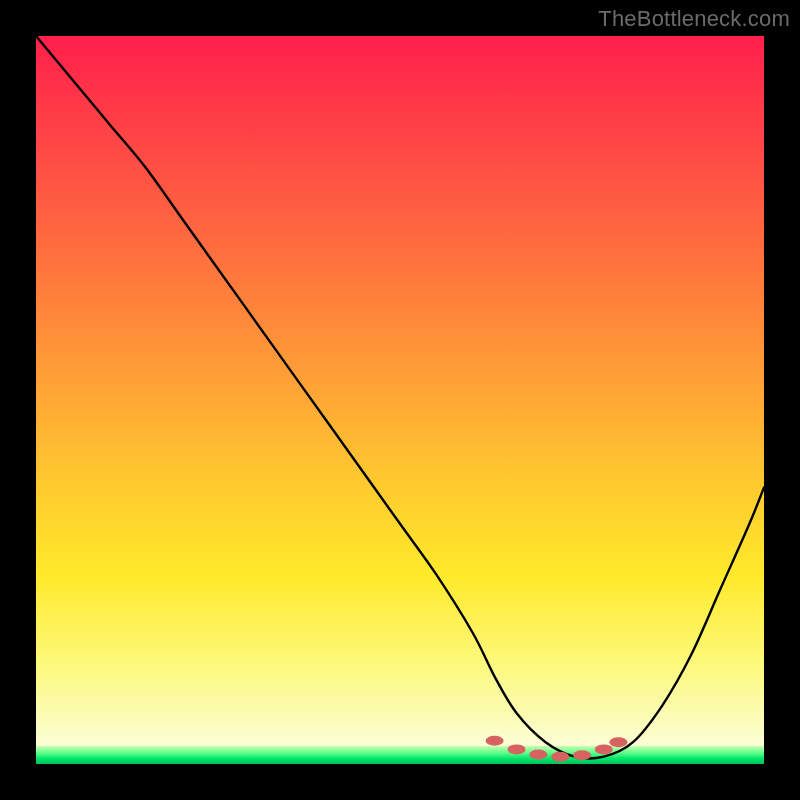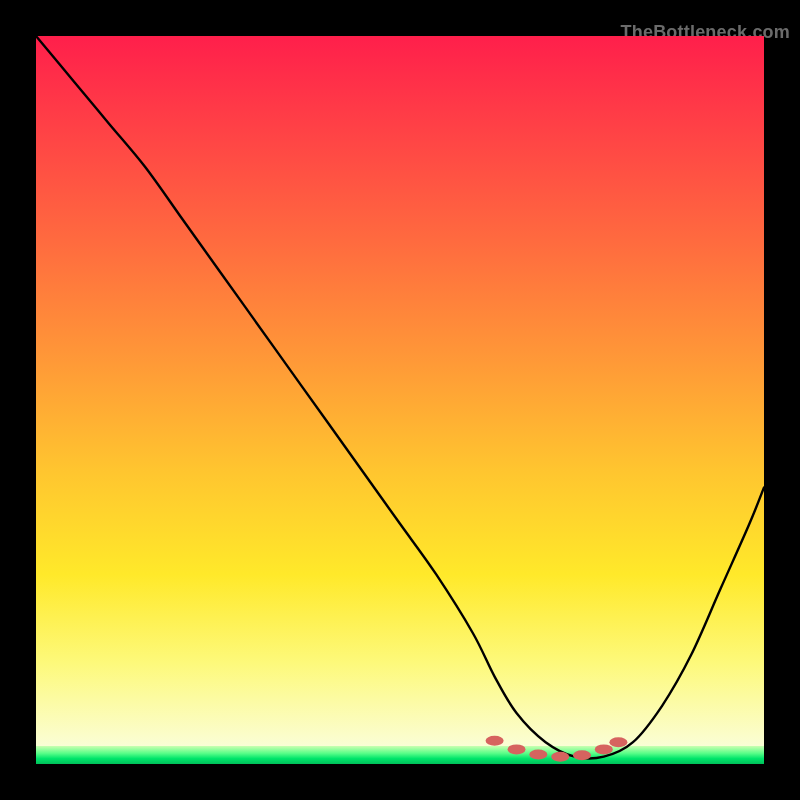--- a/index.html
+++ b/index.html
@@ -57,24 +57,23 @@
     top: 0;
     width: 728px;
     height: 728px;
     overflow: visible;
   }
   .watermark {
     position: absolute;
     top: 6px;
     right: 10px;
     color: #6b6b6b;
-    font-size: 18px;
+    font-size: 22px;
     letter-spacing: 0.2px;
-    font-weight: 700;
-    margin-top: 16px;
+    font-weight: 400;
   }
 </style>
 </head>
 <body>
 
 <div class="frame">
 
   <div class="watermark">TheBottleneck.com</div>
 
   <div class="plot-area">

